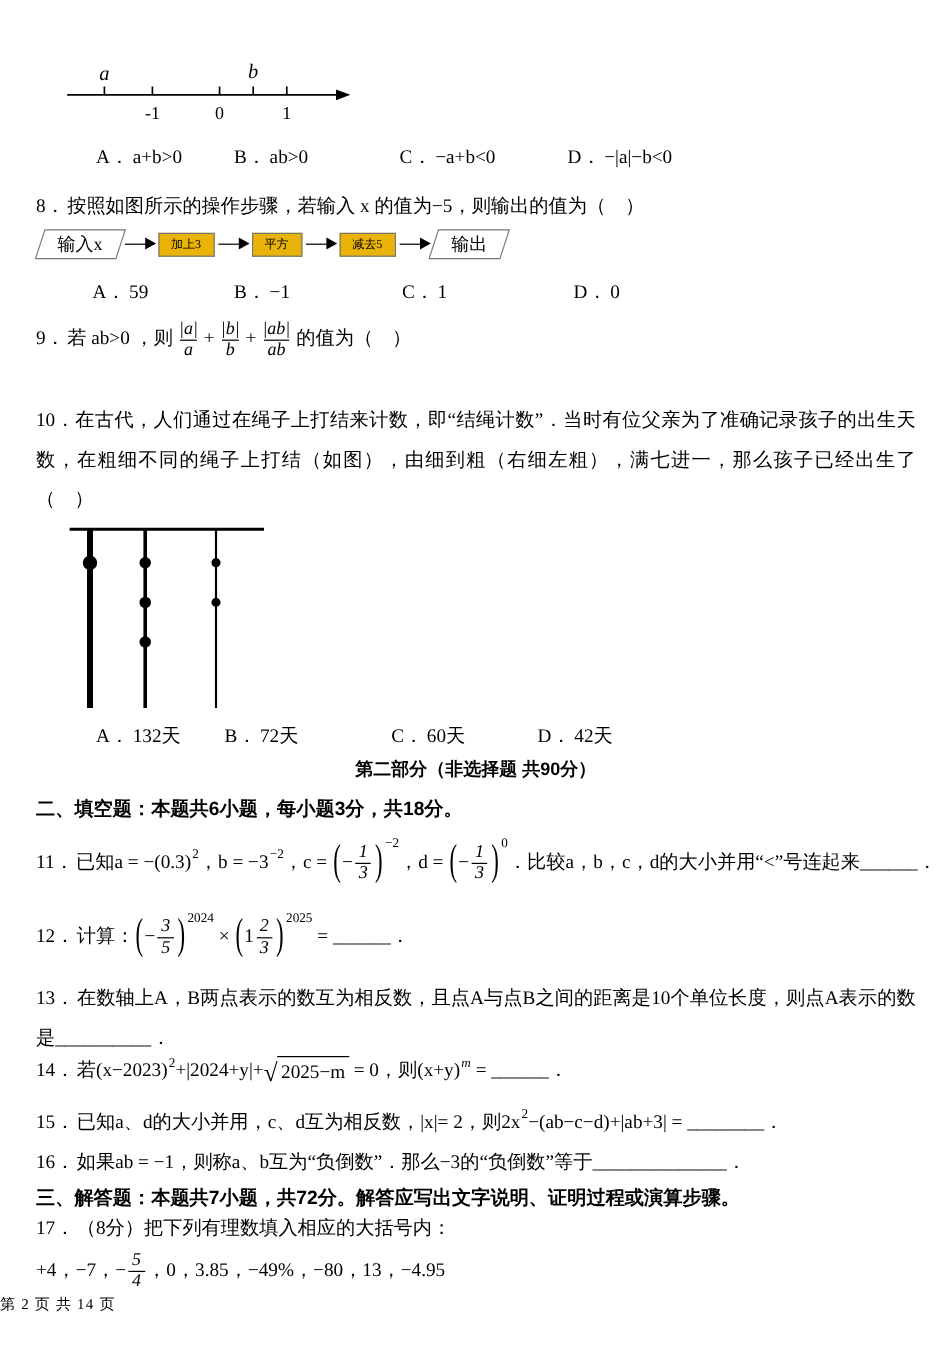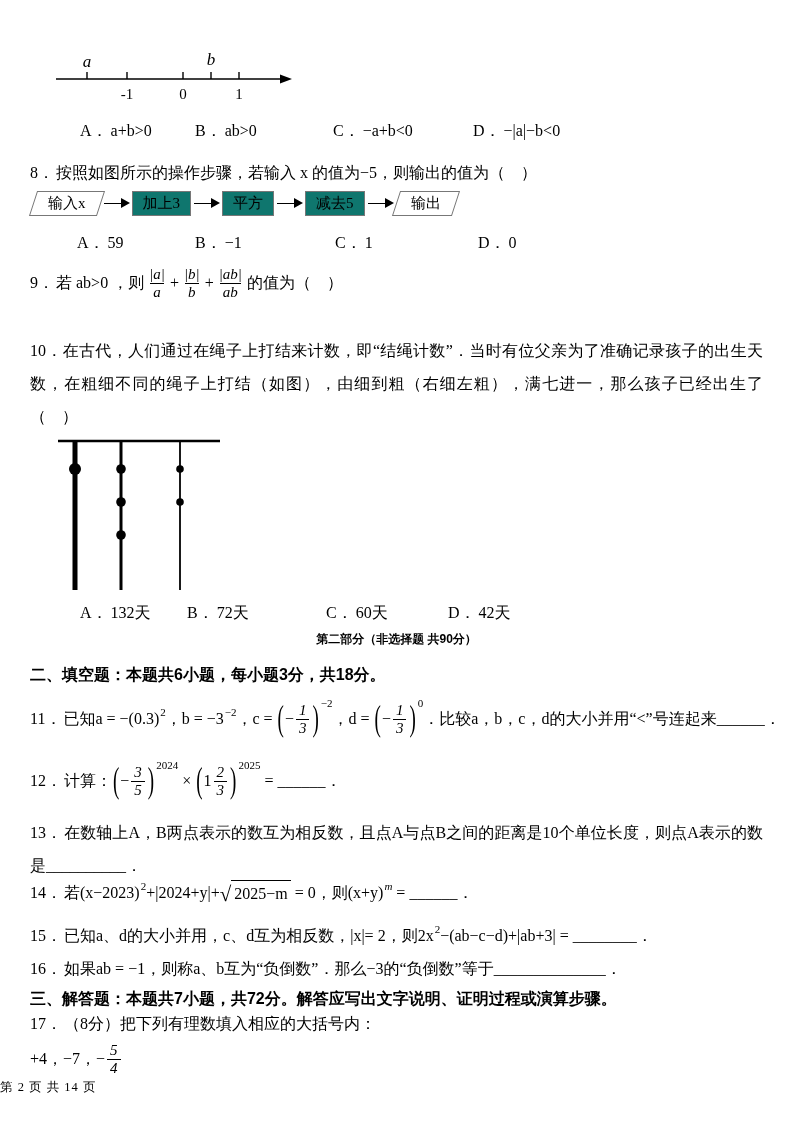--- a/index.html
+++ b/index.html
@@ -21,21 +21,21 @@
   .bigp{display:inline-block;transform:scaleY(1.9);font-size:19px;margin:0 1px}
   .sqrt-sym{font-size:21px;line-height:1;position:relative;top:1px}
   .radicand{border-top:1.4px solid #000;padding:0 3px}
   .bold-sans{font-family:"Liberation Sans",sans-serif;font-weight:700}
   .center{text-align:center}
   .opt-row{position:absolute;left:30px;width:733px;height:24px;white-space:nowrap}
   .opt{position:absolute;top:0}
   .okey{margin-right:3px}
   
   .flow{position:absolute;left:33px;top:191px;display:flex;align-items:center}
-  .fbox{border:1.5px solid #777;padding:2px 10px;font-size:15px;background:#0f766e;white-space:nowrap}
+  .fbox{border:1.5px solid #777;padding:2px 10px;font-size:10px;background:#eab308;white-space:nowrap}
   .pgram{border:1.5px solid #777;transform:skewX(-18deg);padding:2px 14px;background:#fff}
   .unskew{transform:skewX(18deg);font-size:15px;white-space:nowrap}
   .farrow{width:24px;height:1.5px;background:#000;position:relative;margin:0 4px 0 3px}
   .farrow::after{content:"";position:absolute;right:-2px;top:-4.5px;
         border-left:9px solid #000;border-top:5px solid transparent;border-bottom:5px solid transparent}
   .footer{position:absolute;top:1079px;left:0;width:793px;text-align:left;font-size:12.5px;letter-spacing:1px}
 </style>
 </head>
 <body>
 
@@ -112,21 +112,21 @@
       <circle cx="127" cy="71" r="3.8" fill="#000"></circle>
     </svg>
 
   <div class="opt-row" style="top:603px">
     <span class="opt" style="left:50px"><span class="okey">A．</span><span>132天</span></span>
     <span class="opt" style="left:157px"><span class="okey">B．</span><span>72天</span></span>
     <span class="opt" style="left:296px"><span class="okey">C．</span><span>60天</span></span>
     <span class="opt" style="left:418px"><span class="okey">D．</span><span>42天</span></span>
   </div>
 
-  <div class="block center bold-sans" style="top:630px;font-size:12px">第二部分（非选择题 共90分）</div>
+  <div class="block center bold-sans" style="top:630px;font-size:15px">第二部分（非选择题 共90分）</div>
 
   <div class="block bold-sans" style="top:662px">二、填空题：本题共6小题，每小题3分，共18分。</div>
 
   <div class="block mline" style="top:694px;height:50px">
     <span class="qnum">11．</span><span>已知</span><span class="m">a = −(0.3)</span><span class="sup">2</span><span>，</span><span class="m">b = −3</span><span class="sup">−2</span><span>，</span><span class="m">c = </span><span class="bigp">(</span><span class="m">−</span><span class="frac"><span class="num">1</span><span class="den">3</span></span><span class="bigp">)</span><span class="sup-hi">−2</span><span>，</span><span class="m">d = </span><span class="bigp">(</span><span class="m">−</span><span class="frac"><span class="num">1</span><span class="den">3</span></span><span class="bigp">)</span><span class="sup-hi">0</span><span>．比较a，b，c，d的大小并用“&lt;”号连起来</span><span>______</span><span>．</span>
   </div>
 
   <div class="block mline" style="top:756px;height:50px">
     <span class="qnum">12．</span><span>计算：</span><span class="bigp">(</span><span class="m">−</span><span class="frac"><span class="num">3</span><span class="den">5</span></span><span class="bigp">)</span><span class="sup-hi">2024</span><span> × </span><span class="bigp">(</span><span>1</span><span class="frac"><span class="num">2</span><span class="den">3</span></span><span class="bigp">)</span><span class="sup-hi">2025</span><span> = </span><span>______</span><span>．</span>
   </div>
@@ -147,18 +147,18 @@
     <span class="qnum">16．</span><span>如果</span><span class="m">ab = −1</span><span>，则称a、b互为“负倒数”．那么−3的“负倒数”等于</span><span>______________</span><span>．</span>
   </div>
 
   <div class="block bold-sans" style="top:986px">三、解答题：本题共7小题，共72分。解答应写出文字说明、证明过程或演算步骤。</div>
 
   <div class="block" style="top:1011px">
     <span class="qnum">17．</span><span>（8分）把下列有理数填入相应的大括号内：</span>
   </div>
 
   <div class="block mline" style="top:1036px;height:46px">
-    <span>+4，−7，−</span><span class="frac"><span class="num">5</span><span class="den">4</span></span>
+    <span>+4，−7，−</span><span class="frac"><span class="num">5</span><span class="den">4</span></span><span>，0，3.85，−49%，−80，13，−4.95</span>
   </div>
 
   <div class="footer">第 2 页 共 14 页</div>
 
 </div>
 
 </body></html>

